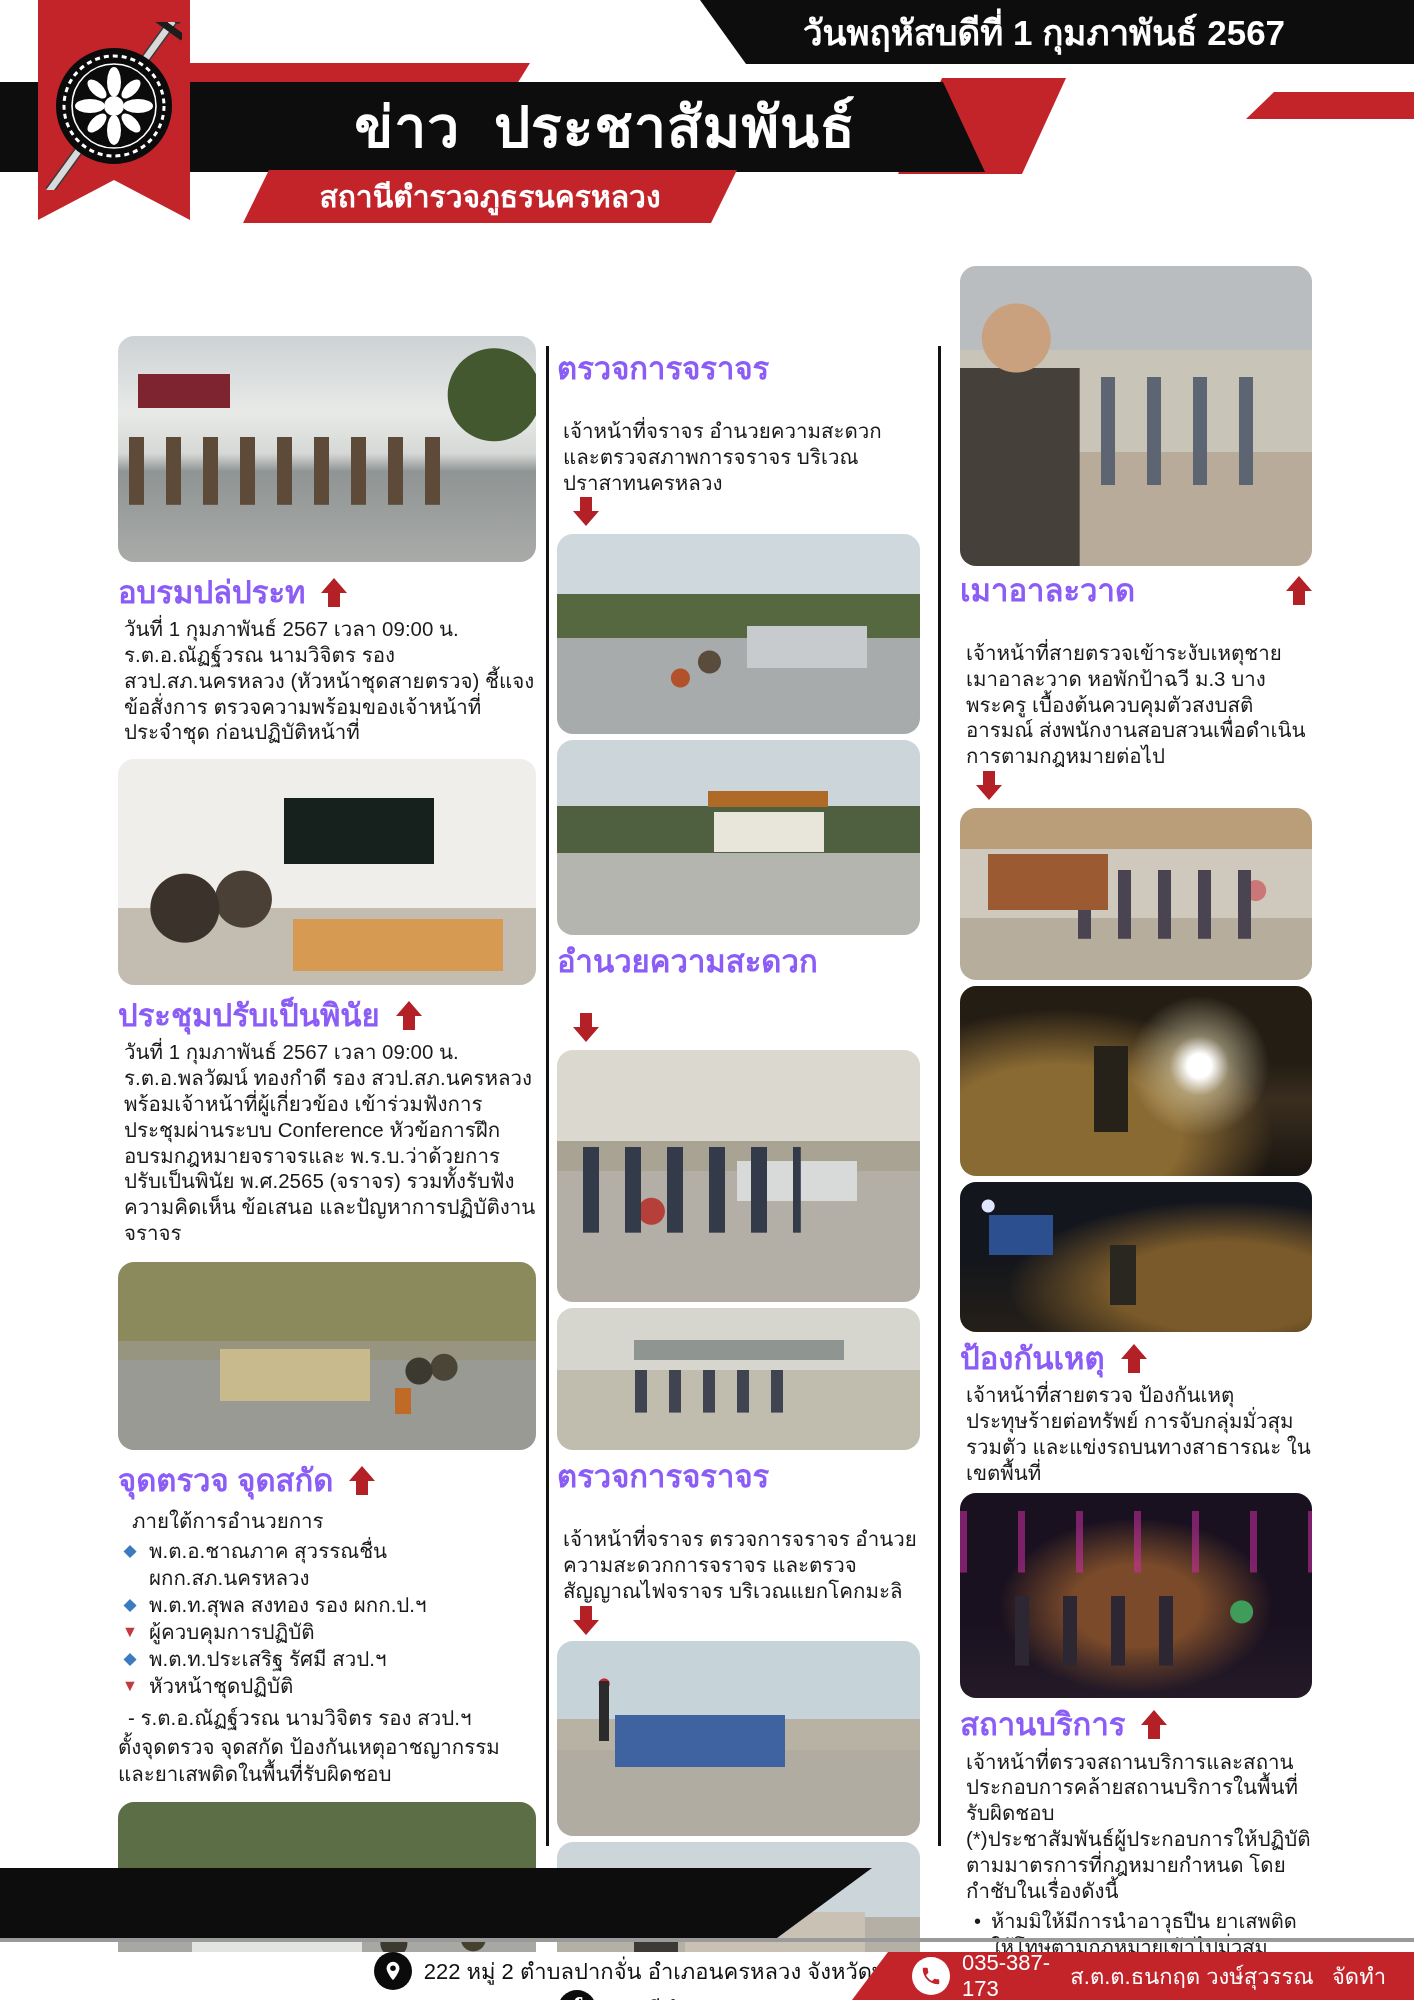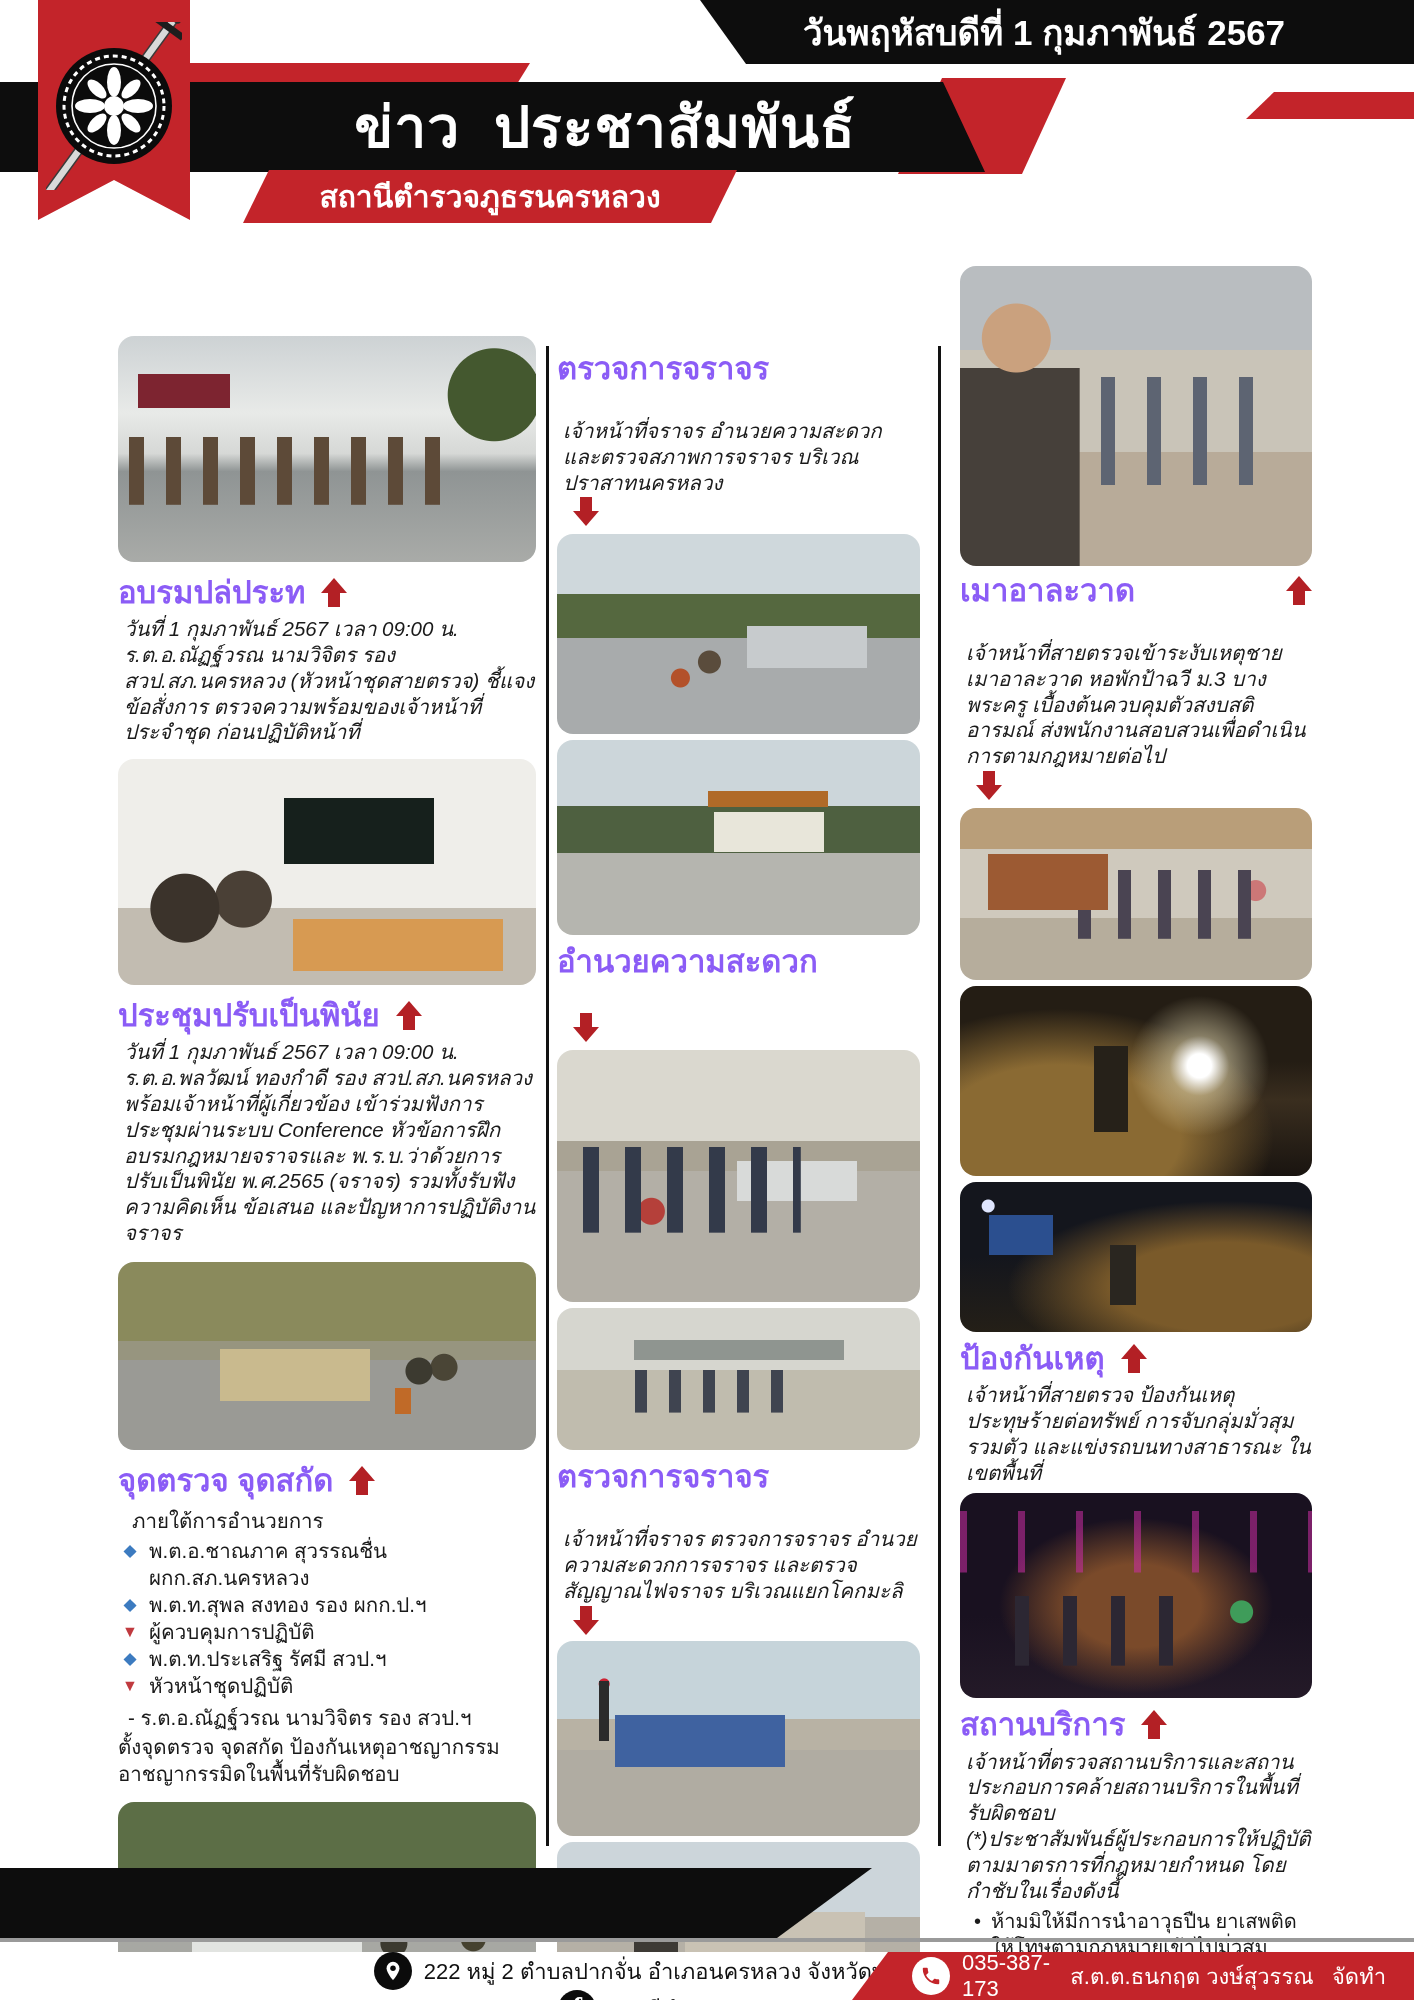--- a/index.html
+++ b/index.html
@@ -42,21 +42,21 @@
 
   
   .col{position:absolute;}
   .col-left{left:118px;top:336px;width:418px;}
   .col-mid{left:557px;top:352px;width:363px;}
   .col-right{left:960px;top:266px;width:352px;}
 
   .sec-heading{display:flex;align-items:center;gap:16px;font-size:31px;font-weight:800;color:#8b5cf6;
     margin:14px 0 6px 0;line-height:1.1;}
   .body-text{font-size:20.5px;line-height:1.26;color:var(--ink);white-space:pre-line;overflow-wrap:anywhere;
-    padding-left:6px;font-style:italic;}
+    padding-left:6px;}
   .body-text .inline-arrow{margin-left:10px;vertical-align:-6px;}
 
   .chk-intro{font-size:20.5px;color:var(--ink);padding-left:14px;margin-top:4px;}
   .chk-row{display:flex;gap:9px;font-size:20.5px;line-height:1.32;color:var(--ink);padding-left:2px;}
   .mk{flex:none;width:20px;text-align:center;}
   .mk.diamond{color:#3c7bc0;font-size:17px;padding-top:3px;}
   .mk.triangle{color:#c03a3f;font-size:16px;padding-top:3px;}
   .officer-line{font-size:20.5px;color:var(--ink);padding-left:10px;margin-top:2px;}
   .tail-text{font-size:20.5px;line-height:1.3;color:var(--ink);overflow-wrap:anywhere;}
 
@@ -253,21 +253,21 @@
     </div>
     <div class="chk-row">
       <span class="mk diamond">◆</span>
       <span>พ.ต.ท.ประเสริฐ รัศมี  สวป.ฯ</span>
     </div>
     <div class="chk-row">
       <span class="mk triangle">▼</span>
       <span>หัวหน้าชุดปฏิบัติ</span>
     </div>
     <div class="officer-line">- ร.ต.อ.ณัฏฐ์วรณ นามวิจิตร  รอง สวป.ฯ</div>
-    <div class="tail-text">ตั้งจุดตรวจ จุดสกัด ป้องกันเหตุอาชญากรรม อาชญากรรมิดในพื้นที่รับผิดชอบ</div>
+    <div class="tail-text">ตั้งจุดตรวจ จุดสกัด ป้องกันเหตุอาชญากรรม และยาเสพติดในพื้นที่รับผิดชอบ</div>
 
     <div class="ph ph-checkpoint2 mt14"></div>
   </div>
 
   <div class="col col-mid">
     <div class="sec-heading" style="margin-top:0;">
       <span>ตรวจการจราจร</span>
     </div>
     <div class="body-text">
       <span>เจ้าหน้าที่จราจร อำนวยความสะดวก และตรวจสภาพการจราจร บริเวณปราสาทนครหลวง</span>

